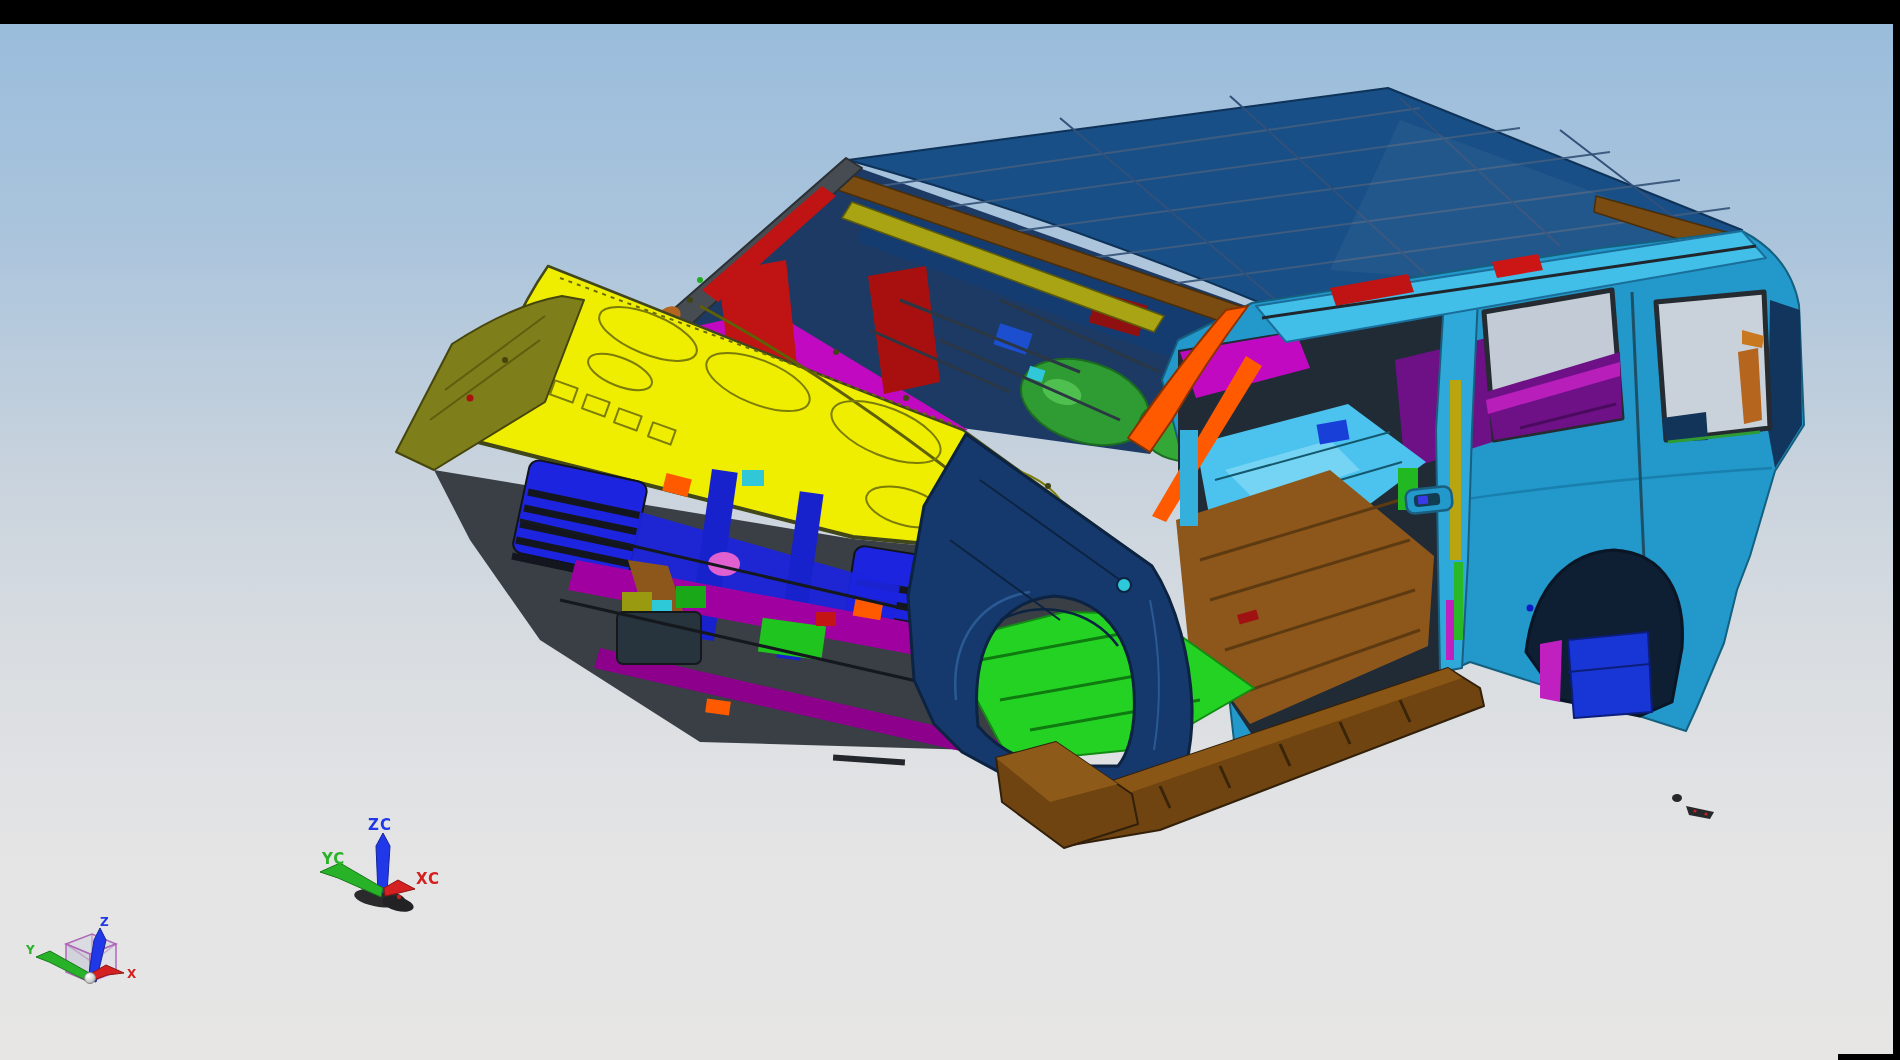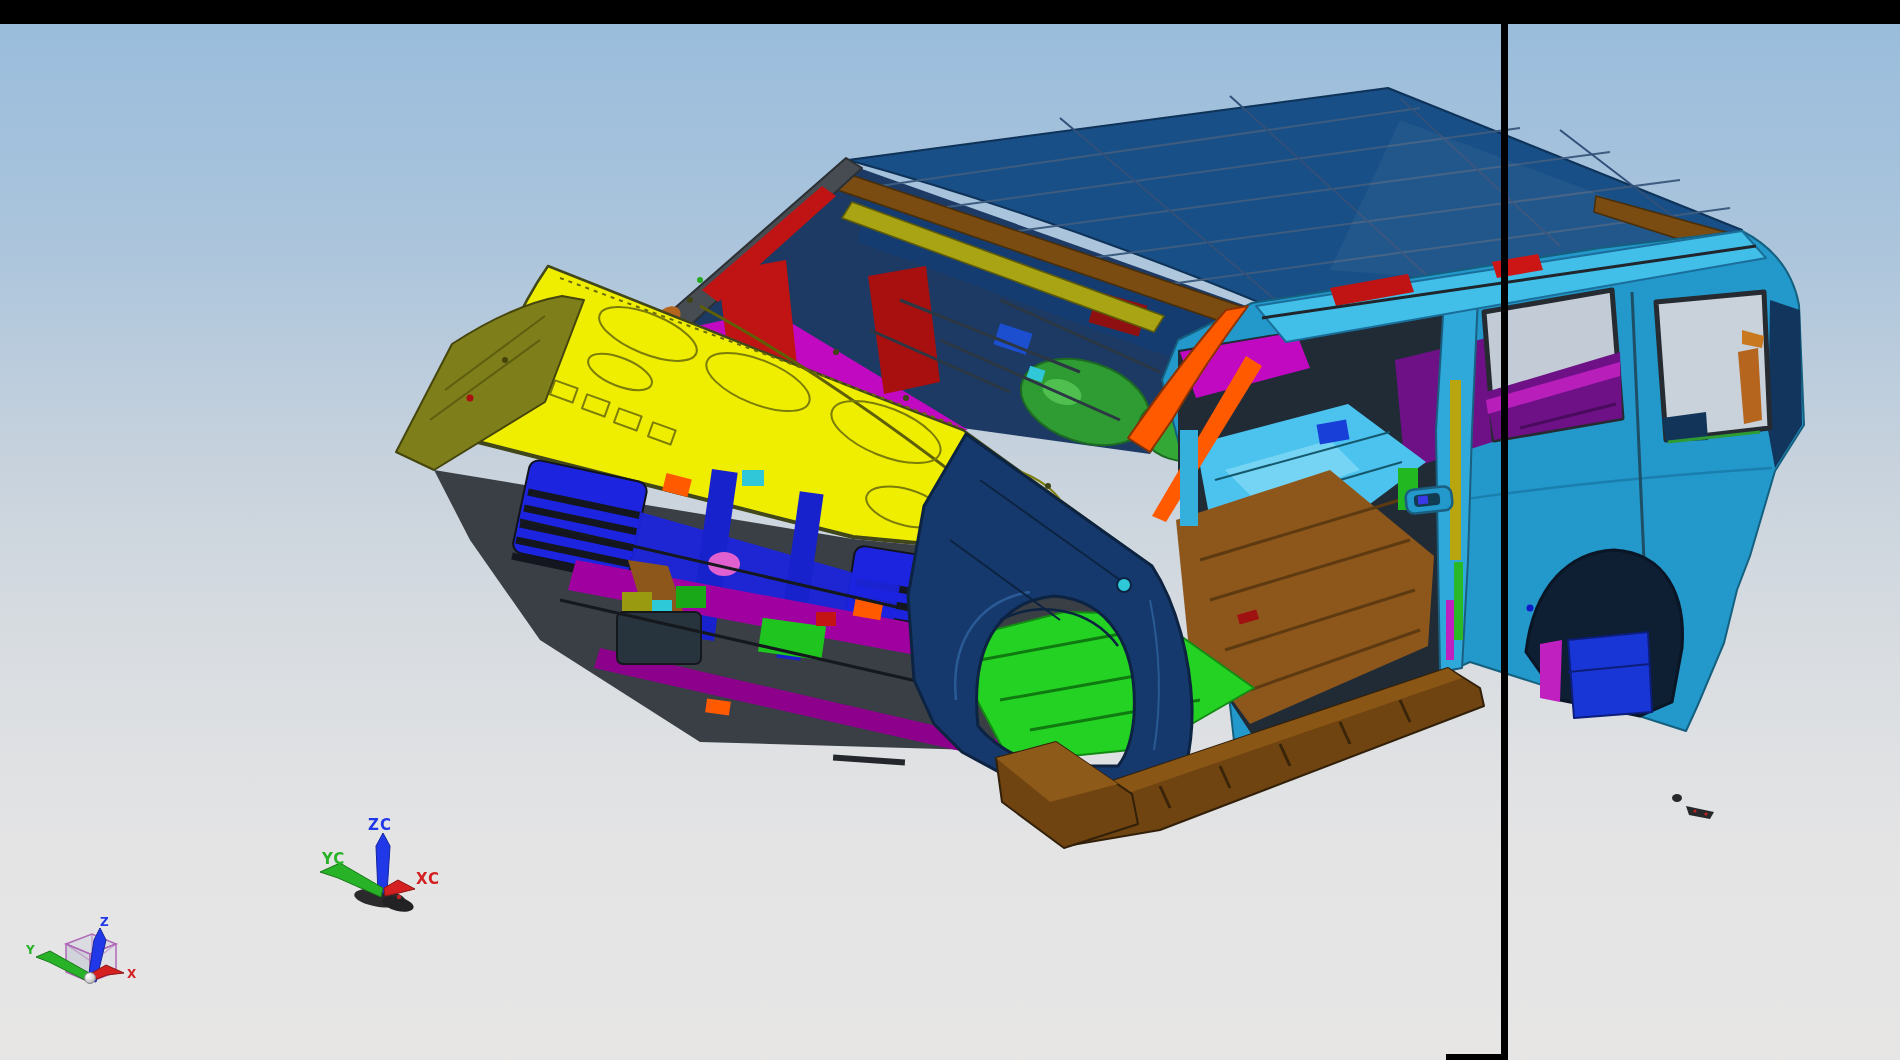--- a/index.html
+++ b/index.html
@@ -1,17 +1,17 @@
 <!DOCTYPE html>
 <html><head>
 <meta charset="utf-8">
 <style>
   html,body{margin:0;padding:0;width:1900px;height:1060px;overflow:hidden;
     font-family:"DejaVu Sans","Liberation Sans",sans-serif;background:#000;}
-  #stage{position:relative;width:1508px;height:1060px;text-decoration:underline;}
+  #stage{position:relative;width:1900px;height:1060px;text-decoration:underline;}
   #gfx{position:absolute;left:0;top:0;}
   .bar{position:absolute;background:#000;}
   #topbar{left:0;top:0;width:1900px;height:24px;}
   #rightbar{right:0;top:0;width:7px;height:1060px;}
   #cornernotch{right:0;bottom:0;width:62px;height:6px;}
   text{font-family:"DejaVu Sans","Liberation Sans",sans-serif;}
   .axis-label{font-size:15px;font-weight:bold;letter-spacing:1px;}
   .axis-label-sm{font-size:12px;font-weight:bold;}
 </style>
 </head>

